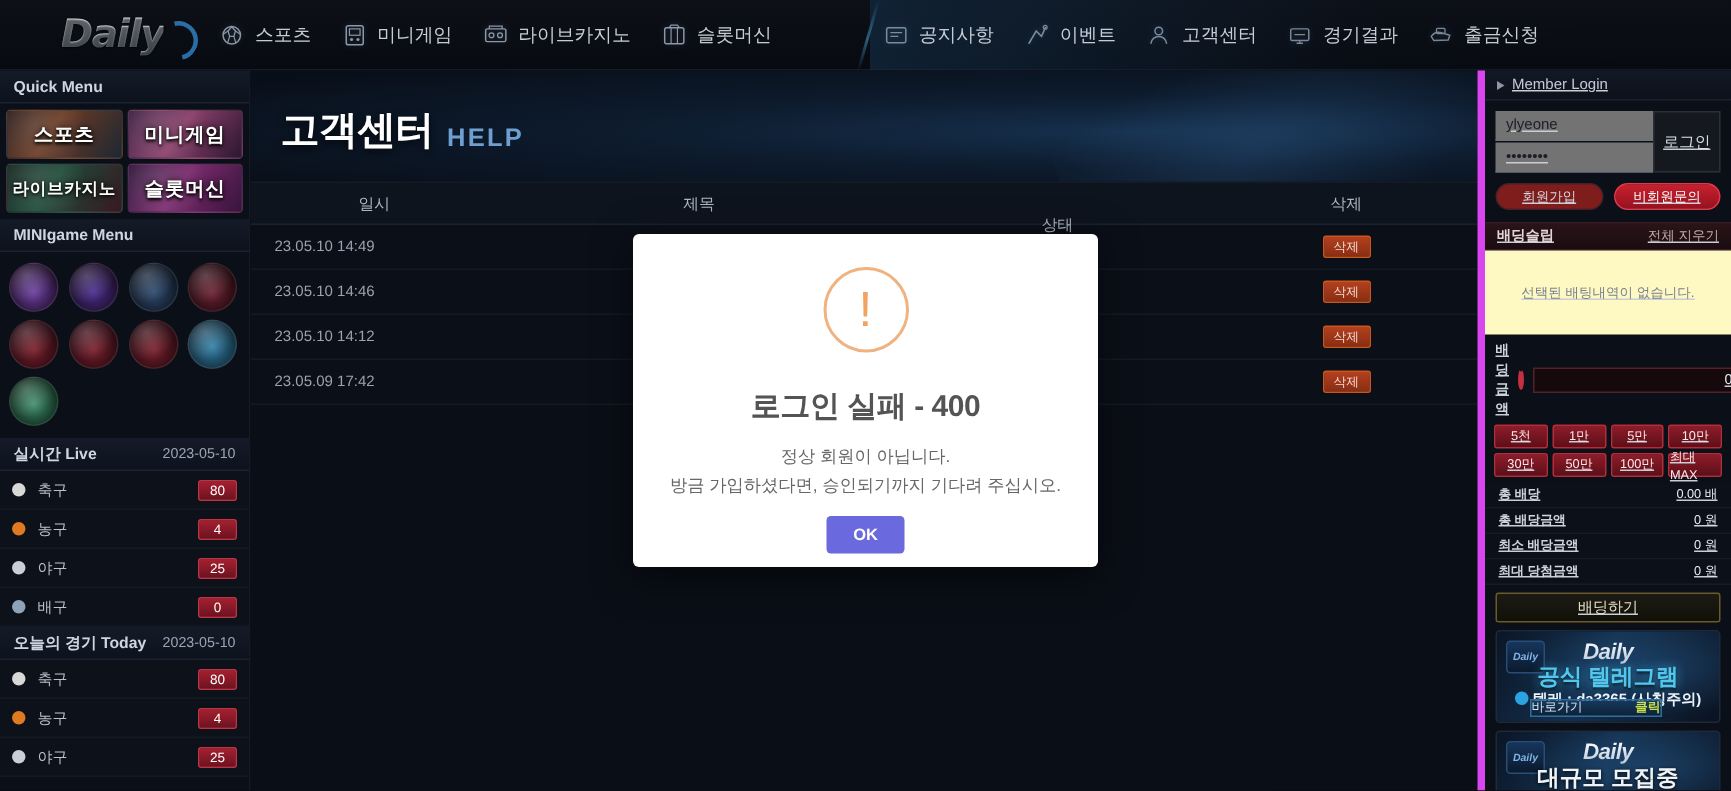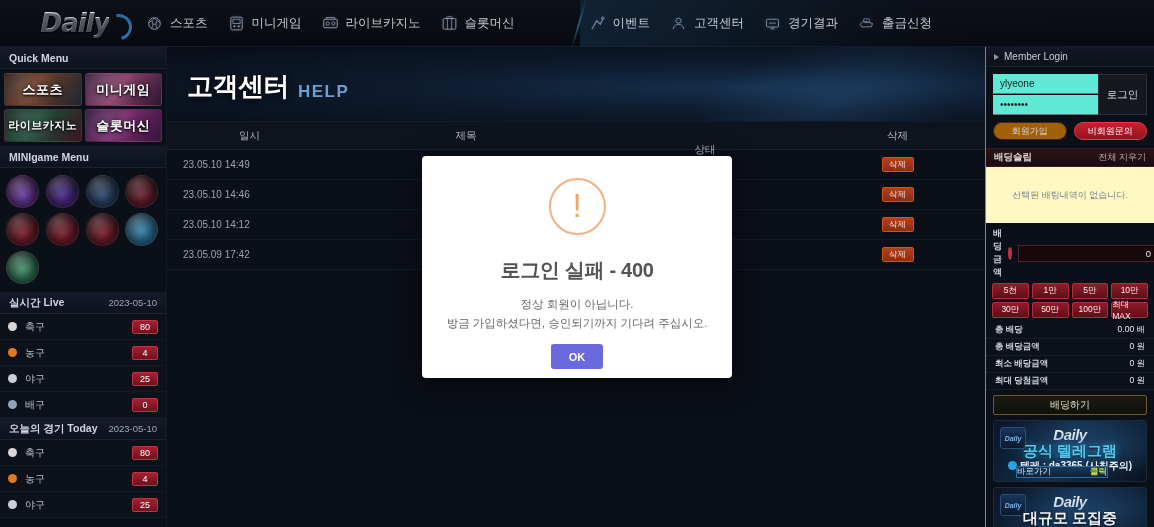--- a/index.html
+++ b/index.html
@@ -172,50 +172,50 @@
     width:32px; height:15px; border-radius:2px; cursor:pointer;
     font-size:8.5px; color:#f3dcd6; display:flex; align-items:center; justify-content:center;
     background: linear-gradient(180deg,#b3401e 0%, #8a2d12 100%);
     border:1px solid #d1секретный;
     border:1px solid #c9561f;
   }
 
   
   .rsb {
     position:absolute; top:47px; left:985px; width:169px; height:480px;
-    background:#0b0f17; border-left:1px solid #d946ef; overflow:hidden;
+    background:#0b0f17; border-left:5px solid #d946ef; overflow:hidden;text-decoration:underline;
   }
   .rsb-head {
     height:20px; display:flex; align-items:center; padding:0 8px; gap:5px;
     font-size:10px; color:#c3cad6;
     background: linear-gradient(180deg,#121826 0%, #0c111a 100%);
     border-bottom:1px solid #1a2231;
   }
   .tri { width:0;height:0;border-left:5px solid #8e97a6;border-top:3.5px solid transparent;border-bottom:3.5px solid transparent; }
   .login-box { padding:7px 7px 0 7px; display:flex; gap:0; }
   .login-fields { width:105px; display:flex; flex-direction:column; gap:1px; }
   .login-in {
-    height:20px; background:#5eead4; border:none; outline:none;
+    height:20px; background:#737373; border:none; outline:none;
     padding:0 7px; font-size:10px; color:#1b1f26;
     font-family:"Liberation Sans", sans-serif;
     border-bottom:1px solid #6e737b;
   }
   .login-in::placeholder { color:#5e636b; }
   .login-btn {
     flex:1; background:#15191f; border:1px solid #2a3038; color:#d9dee6;
     font-size:10.5px; cursor:pointer; display:flex; align-items:center; justify-content:center;
     font-family:"Liberation Sans", sans-serif;
   }
   .login-acts { display:flex; gap:7px; padding:7px 7px 8px 7px; }
   .la-btn {
     flex:1; height:18px; border-radius:9px; font-size:9px; cursor:pointer;
     display:flex; align-items:center; justify-content:center;
     font-family:"Liberation Sans", sans-serif;
   }
-  .la-join { background:#a16207; border:1px solid #4a2028; color:#d5dae2;text-align:right; }
+  .la-join { background:#7f1d1d; border:1px solid #4a2028; color:#d5dae2;text-align:right; }
   .la-guest { background: linear-gradient(180deg,#c9202f 0%, #96121f 100%); border:1px solid #e0394a; color:#fff; }
   .slip-head {
     height:19px; display:flex; align-items:center; justify-content:space-between; padding:0 8px;
     background: linear-gradient(180deg,#2a1418 0%, #1a0c10 100%);
     border-top:1px solid #3a1a20; border-bottom:1px solid #3a1a20;
   }
   .slip-head .t { font-size:9.5px; color:#e3d6d8; font-weight:700; }
   .slip-head .c { font-size:9px; color:#c3a9ad; cursor:pointer; }
   .slip-empty {
     height:56px; display:flex; align-items:center; justify-content:center;
@@ -360,20 +360,28 @@
           <rect x="3" y="5" width="18" height="15" rx="1.8" fill="none" stroke="#aab6c6" stroke-width="1.4"></rect>
           <line x1="9" y1="5" x2="9" y2="20" stroke="#aab6c6" stroke-width="1.1"></line>
           <line x1="15" y1="5" x2="15" y2="20" stroke="#aab6c6" stroke-width="1.1"></line>
           <path d="M7 5 L9 2.5 L15 2.5 L17 5" fill="none" stroke="#aab6c6" stroke-width="1.2"></path>
         </svg>
         <span>슬롯머신</span>
       </div>
 
       <div style="width:54px"></div>
 
+      <div class="nav-item right">
+        <svg class="nav-ico" viewBox="0 0 24 24">
+          <rect x="3" y="5" width="18" height="14" rx="1.6" fill="none" stroke="#9fb0c4" stroke-width="1.4"></rect>
+          <line x1="6.5" y1="9.5" x2="17.5" y2="9.5" stroke="#9fb0c4" stroke-width="1.2"></line>
+          <line x1="6.5" y1="13" x2="14" y2="13" stroke="#9fb0c4" stroke-width="1.2"></line>
+        </svg>
+        <span>공지사항</span>
+      </div>
 
       <div class="nav-item right">
         <svg class="nav-ico" viewBox="0 0 24 24">
           <path d="M4 20 L11 8 L16 13 L20 4" fill="none" stroke="#9fb0c4" stroke-width="1.5"></path>
           <circle cx="19.5" cy="4.5" r="1.8" fill="none" stroke="#9fb0c4" stroke-width="1.2"></circle>
         </svg>
         <span>이벤트</span>
       </div>
 
       <div class="nav-item right">

